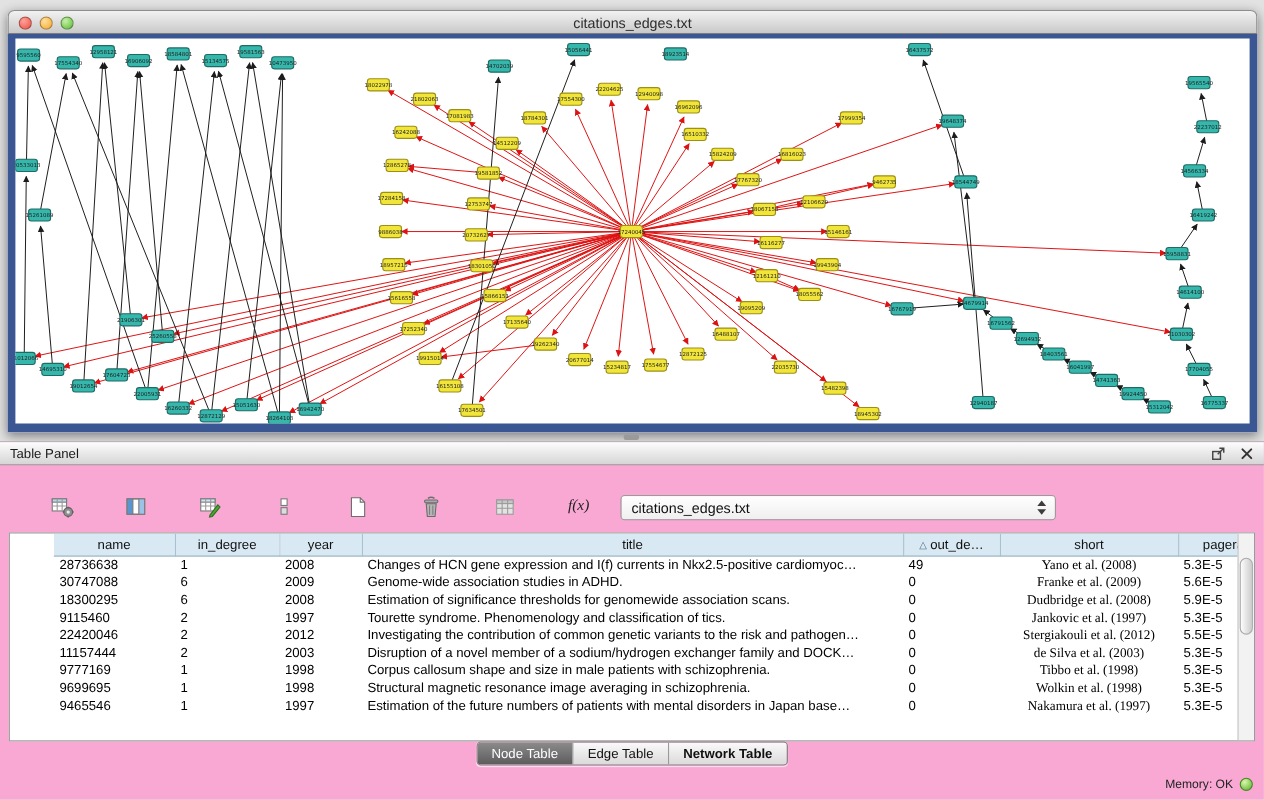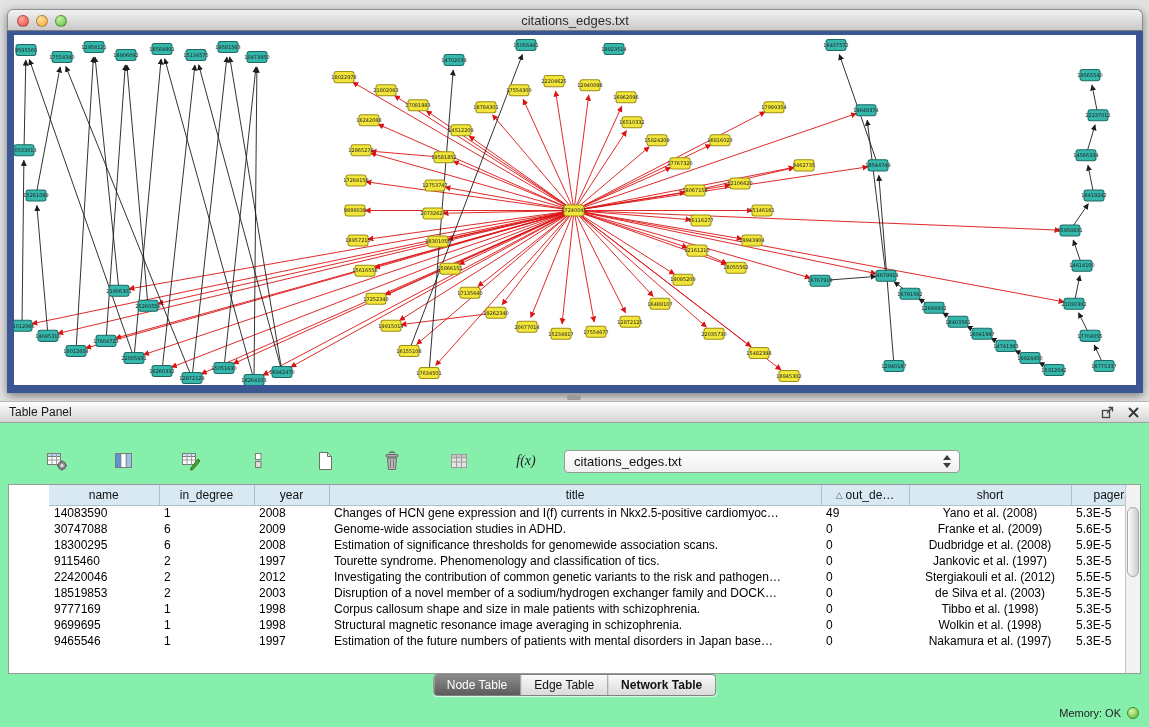--- a/index.html
+++ b/index.html
@@ -38,21 +38,21 @@
 
   
   .divider-grip {
     position:absolute; left:567px; top:395px; width:14px; height:5px;
     background:#9a9a9a; border-radius:2px;
   }
 
   
   .table-panel {
     position:absolute; left:0; top:401px; width:1149px; height:326px;
-    background:#86efac; border-top:1px solid #b5b5b5;
+    background:#f9a8d4; border-top:1px solid #b5b5b5;
   }
   .panel-header {
     position:relative; height:21px;
     background:linear-gradient(#fdfdfd,#d5d5d5);
     border-bottom:1px solid #9e9e9e;
     font-size:12px; line-height:20px; padding-left:9px; color:#1a1a1a;
   }
   .panel-actions { position:absolute; right:9px; top:3px; display:flex; gap:12px; align-items:center; }
   .panel-actions .pa-btn { width:14px; height:14px; display:flex; align-items:center; justify-content:center; cursor:default; }
 
@@ -85,21 +85,21 @@
   .col-short    { width:162px; }
   .col-pagerank { width:95px;  }
   table.data-table th {
     background:#d8e9f4; border-right:1px solid #a9c0cf; border-bottom:1px solid #a9c0cf;
     font-weight:normal; height:20px; text-align:center; color:#111;
     overflow:hidden; white-space:nowrap; padding:0 3px;
   }
   table.data-table td {
     height:16px; padding:0 5px; white-space:nowrap; overflow:hidden; color:#000;
   }
-  table.data-table td.center { text-align:center; }
+  table.data-table td.center { text-align:center;font-family:Liberation Serif, serif; }
   .sort-ind { font-size:9px; color:#4a6a7e; margin-right:3px; vertical-align:1px; }
 
   .v-scrollbar {
     position:absolute; right:0; top:0; bottom:0; width:15px;
     background:#f2f2f2; border-left:1px solid #c4c4c4;
   }
   .v-thumb {
     position:absolute; left:1px; right:1px; top:22px; height:70px;
     background:linear-gradient(90deg,#fdfdfd,#cccccc);
     border:1px solid #a8a8a8; border-radius:7px;
@@ -750,21 +750,21 @@
             <th>in_degree</th>
             <th>year</th>
             <th>title</th>
             <th><span class="sort-ind">△</span>out_de…</th>
             <th>short</th>
             <th>pagerank</th>
           </tr>
         </thead>
       <tbody>
           <tr>
-            <td>14083590</td>
+            <td>28736638</td>
             <td>1</td>
             <td>2008</td>
             <td>Changes of HCN gene expression and I(f) currents in Nkx2.5-positive cardiomyoc…</td>
             <td>49</td>
             <td class="center">Yano et al. (2008)</td>
             <td>5.3E-5</td>
           </tr>
           <tr>
             <td>30747088</td>
             <td>6</td>
@@ -795,21 +795,21 @@
           <tr>
             <td>22420046</td>
             <td>2</td>
             <td>2012</td>
             <td>Investigating the contribution of common genetic variants to the risk and pathogen…</td>
             <td>0</td>
             <td class="center">Stergiakouli et al. (2012)</td>
             <td>5.5E-5</td>
           </tr>
           <tr>
-            <td>18519853</td>
+            <td>11157444</td>
             <td>2</td>
             <td>2003</td>
             <td>Disruption of a novel member of a sodium/hydrogen exchanger family and DOCK…</td>
             <td>0</td>
             <td class="center">de Silva et al. (2003)</td>
             <td>5.3E-5</td>
           </tr>
           <tr>
             <td>9777169</td>
             <td>1</td>

